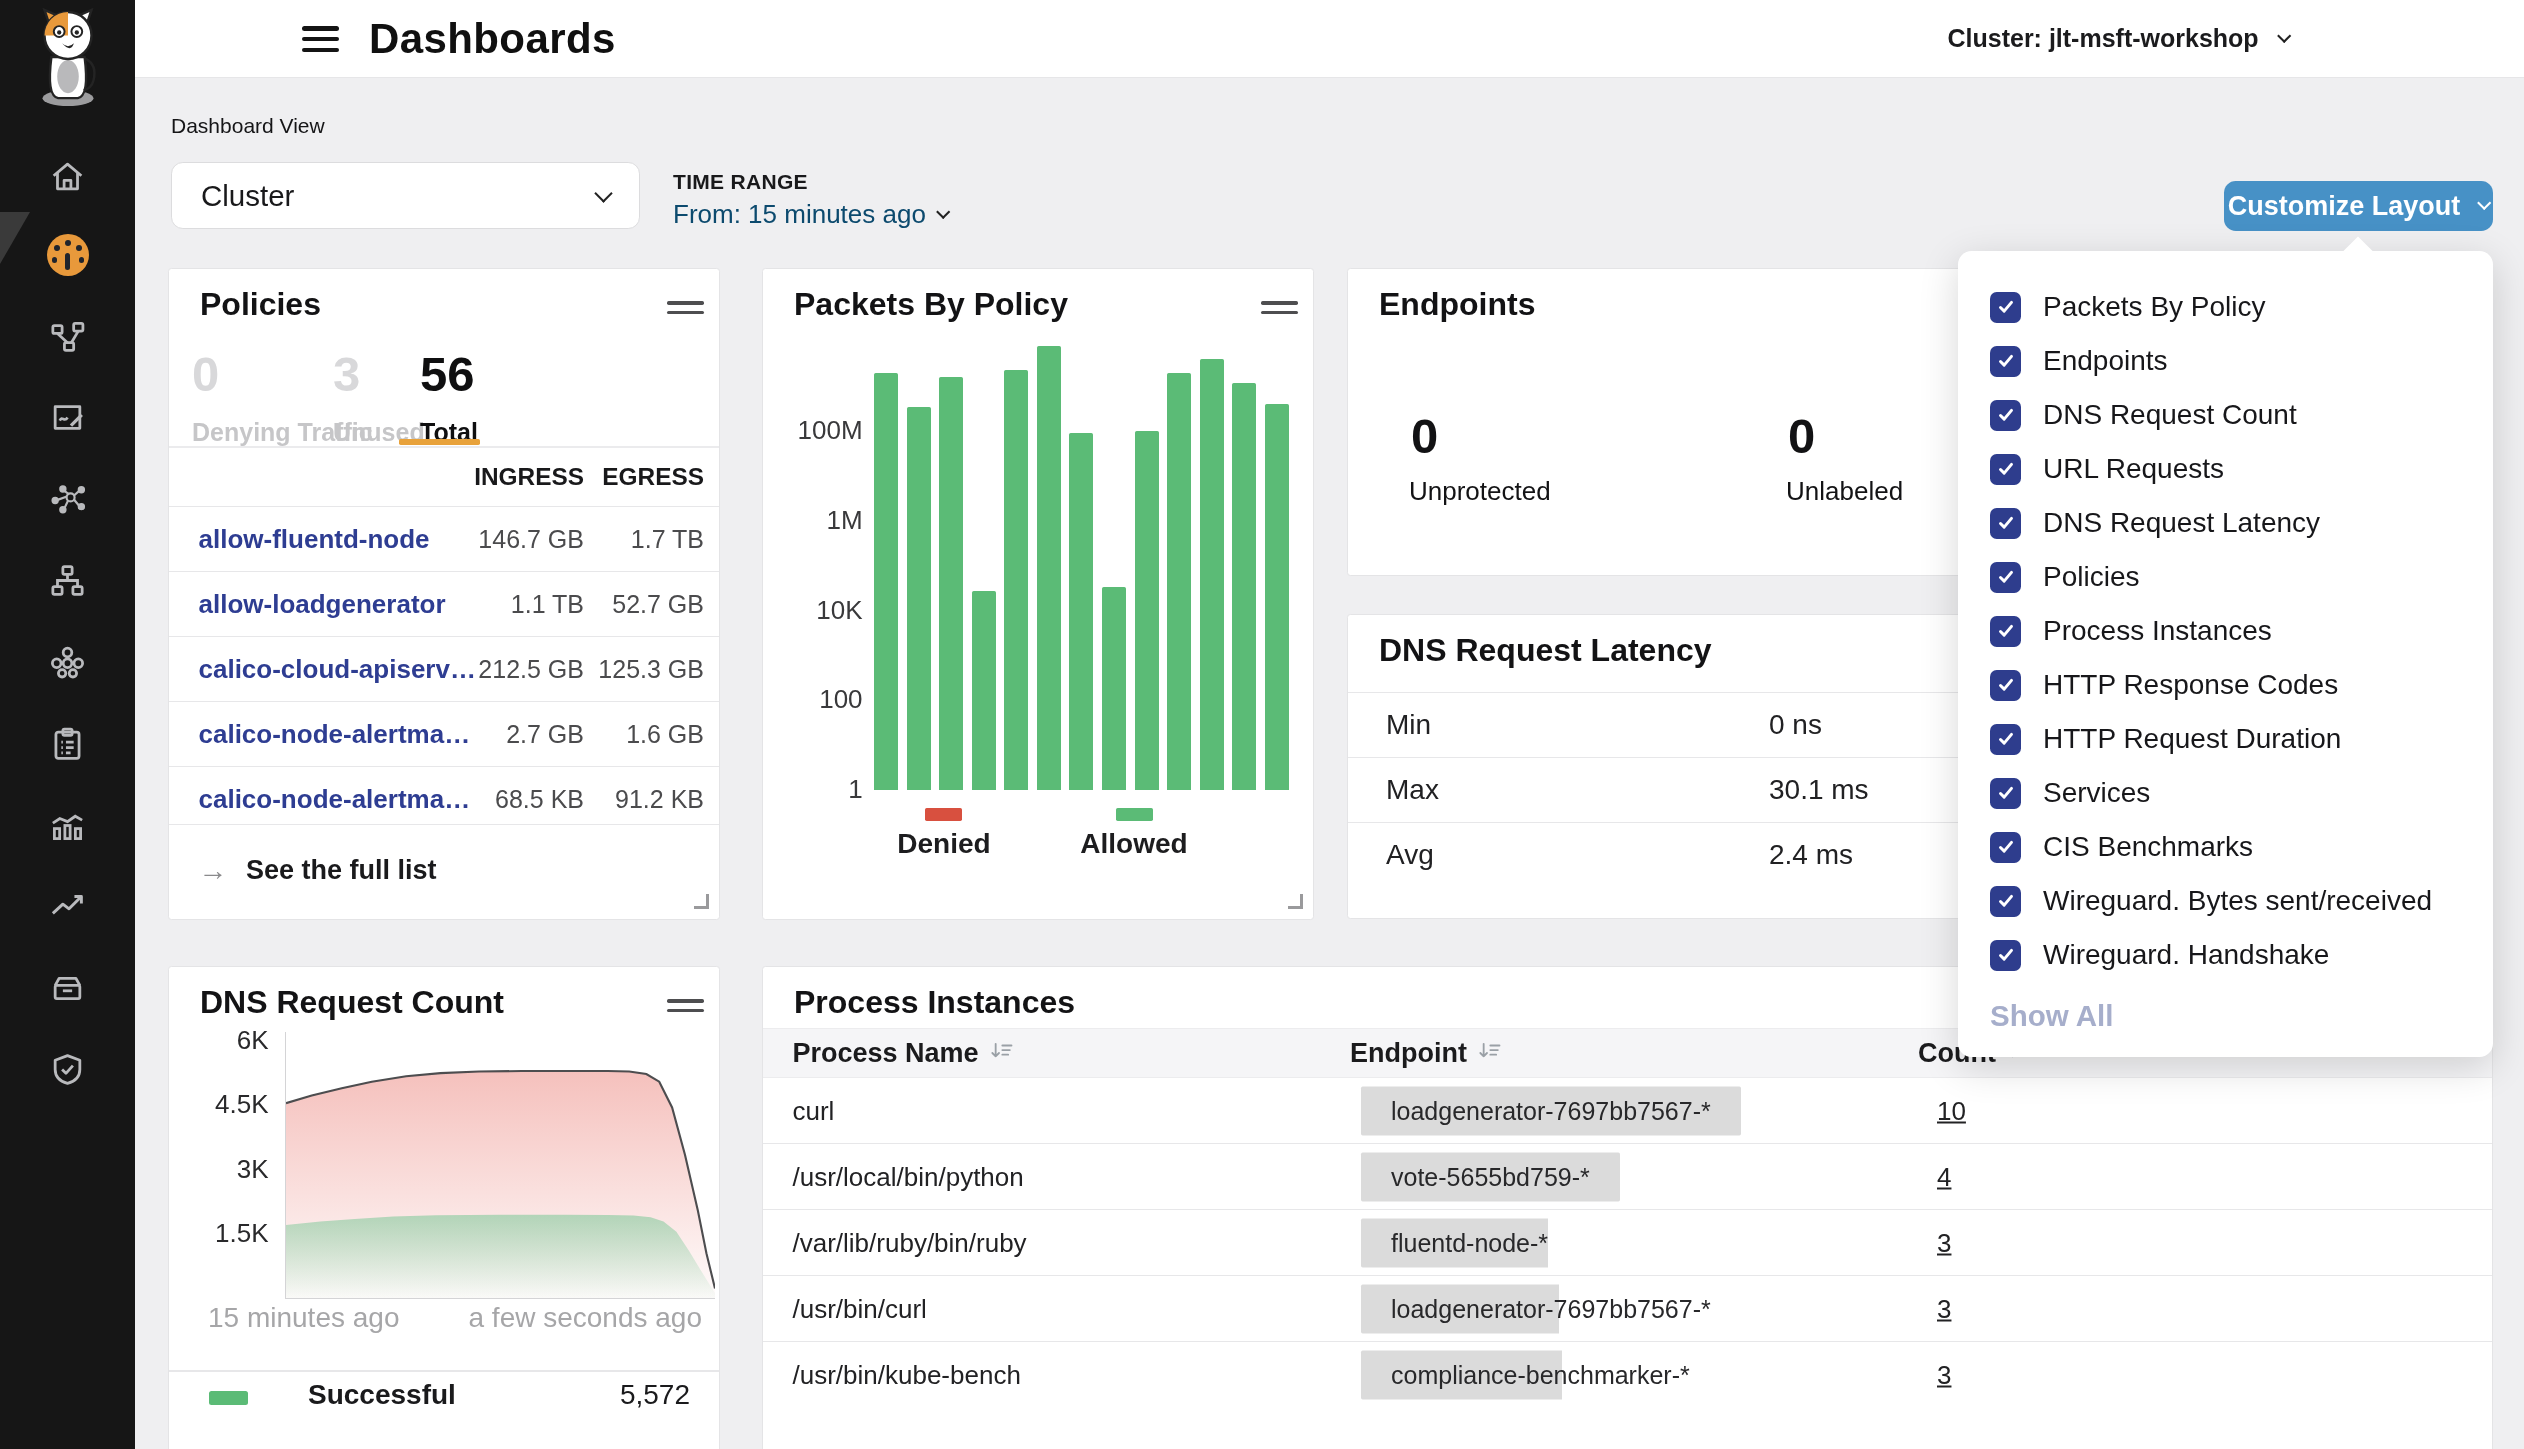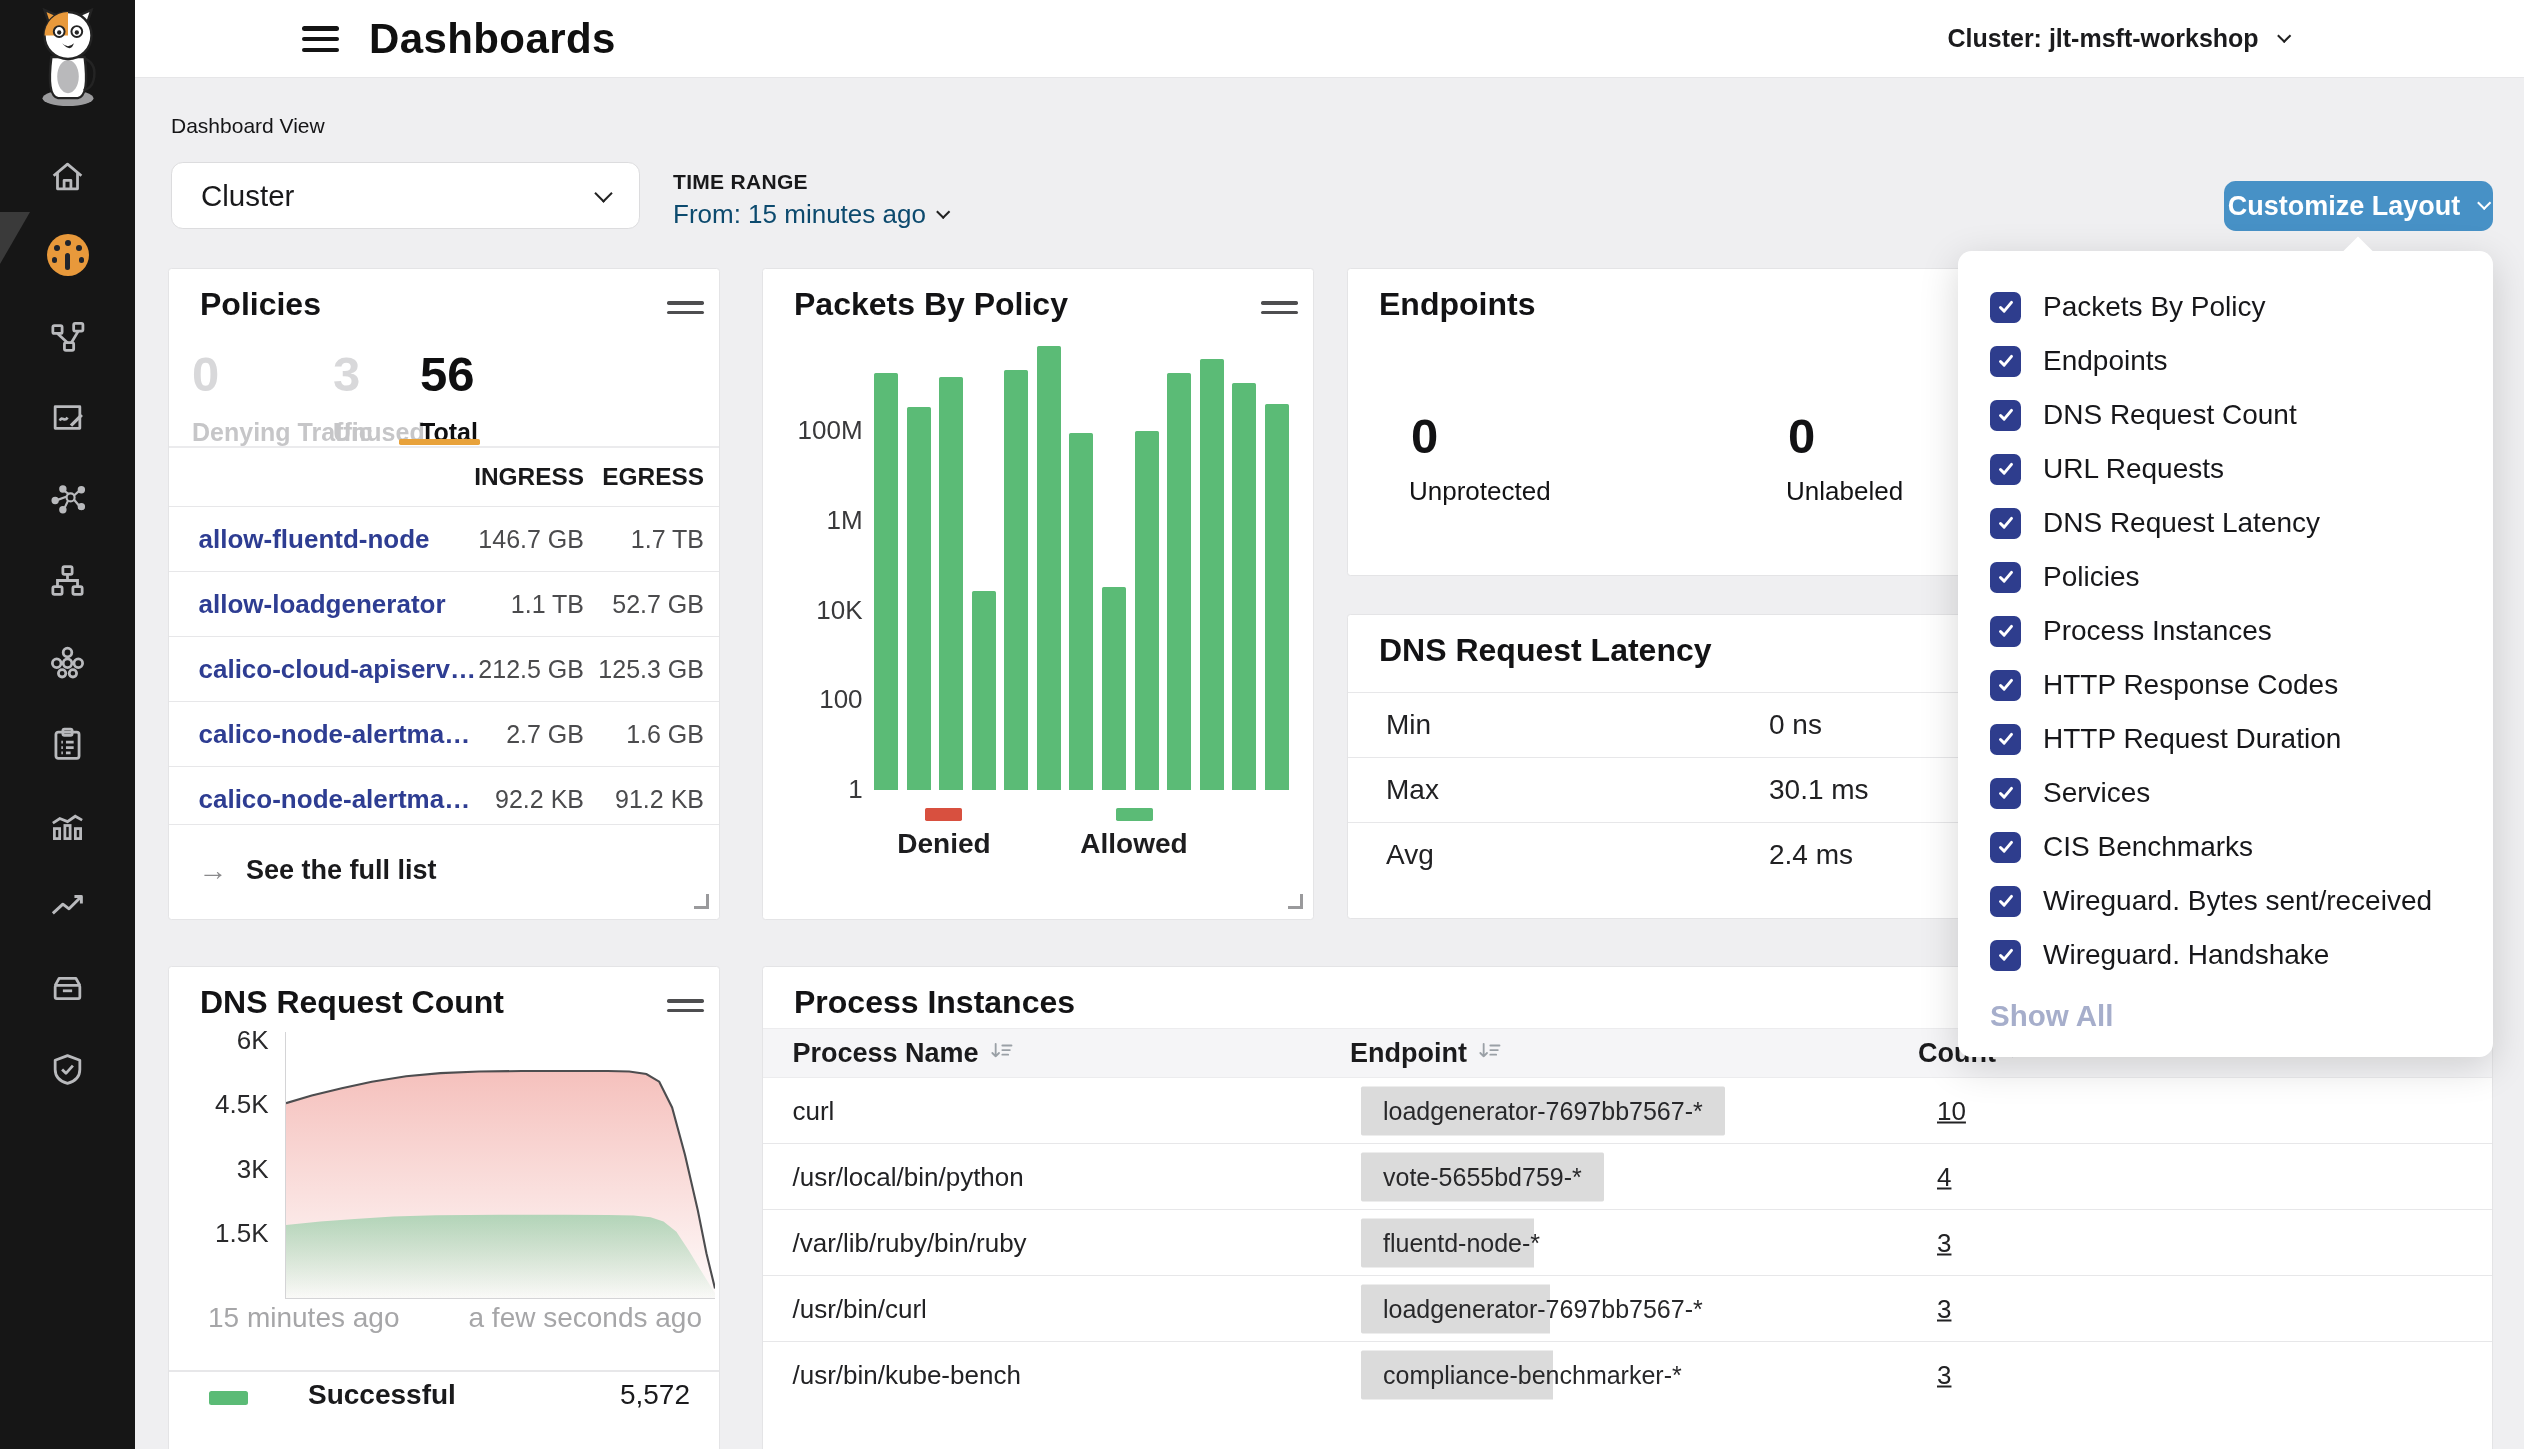--- a/index.html
+++ b/index.html
@@ -113,21 +113,21 @@
   #process-card{left:762px;top:966px;width:1731px;height:505px;}
   #proc-head{position:absolute;left:0;top:61px;width:100%;height:50px;background:#f5f5f7;
              border-top:1.7px solid #ececee;border-bottom:1.7px solid #ececee;box-sizing:border-box;}
   .proc-h{position:absolute;top:50%;transform:translateY(-50%);display:flex;align-items:center;gap:10px;
           font-size:27px;font-weight:700;color:#1b1b1d;cursor:pointer;}
   #proc-rows{position:absolute;left:0;top:111px;width:100%;}
   .procrow{position:relative;height:65px;}
   .procrow + .procrow{border-top:1.7px solid #e7e7e9;}
   .proc-name{position:absolute;left:29.5px;top:50%;transform:translateY(-50%);font-size:26px;color:#222224;}
   .proc-endpoint{position:absolute;left:598px;top:50%;transform:translateY(-50%);font-size:25px;color:#28282a;
-                 padding:10px 22px;border-radius:1.7px;}
+                 padding:10px 30px;border-radius:1.7px;}
   .proc-count{position:absolute;left:1174px;top:50%;transform:translateY(-50%);font-size:26px;color:#222224;text-decoration:underline;}
 </style>
 </head>
 <body>
 
 <div id="app">
 
   <nav id="sidebar">
     <div id="logo">
       <svg viewBox="0 0 100 104">
@@ -315,21 +315,21 @@
           <span class="ping">212.5 GB</span>
           <span class="pegr">125.3 GB</span>
         </div>
         <div class="prow">
           <span class="pname">calico-node-alertmana…</span>
           <span class="ping">2.7 GB</span>
           <span class="pegr">1.6 GB</span>
         </div>
         <div class="prow">
           <span class="pname">calico-node-alertmana…</span>
-          <span class="ping">92.2 KB</span>
+          <span class="ping">68.5 KB</span>
           <span class="pegr">91.2 KB</span>
         </div>
       </div>
     <div id="policies-footer">
       <div id="see-full-list">
         <span class="arrow-glyph">→</span>
         <span>See the full list</span>
       </div>
     </div>
     <span class="resize-handle"></span>

